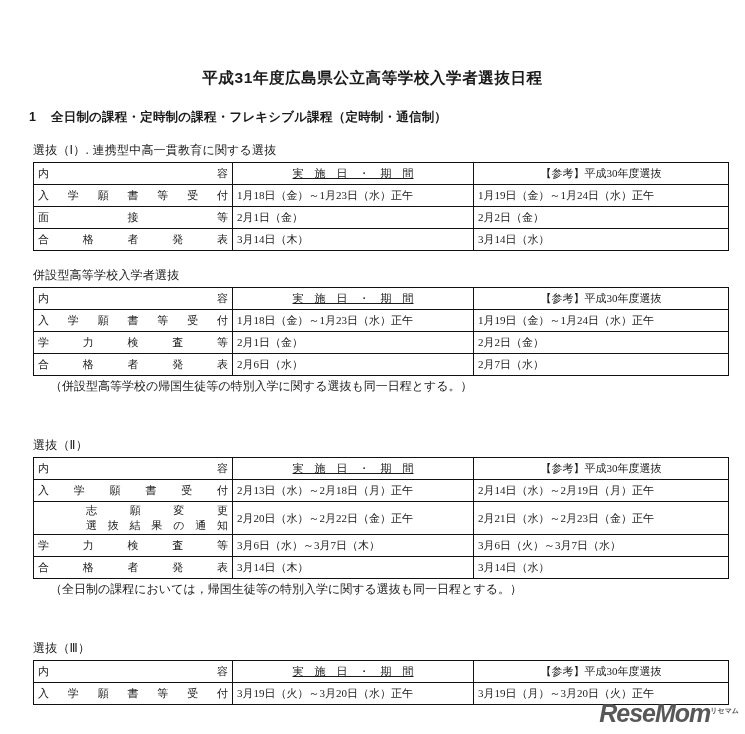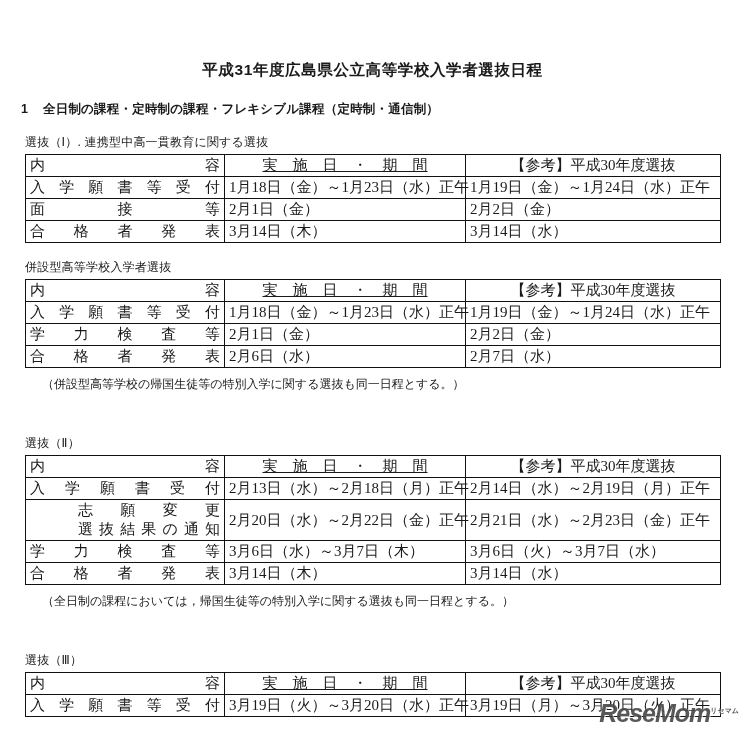--- a/index.html
+++ b/index.html
@@ -13,21 +13,21 @@
     font-family: "Liberation Serif", "DejaVu Serif", serif;
     color: #1a1a1a;
     position: relative;
     overflow: hidden;
   }
 
   .page {
     position: relative;
     width: 745px;
     height: 734px;
-    padding: 0;
+    padding: 8px;
     box-sizing: border-box;
   }
 
   .doc-title {
     text-align: center;
     font-size: 15.5px;
     font-weight: bold;
     letter-spacing: 0.6px;
     margin: 0;
     padding-top: 60px;
@@ -60,21 +60,21 @@
 
   table.sched {
     border-collapse: collapse;
     margin-left: 25px;
     width: 695px;
     table-layout: fixed;
     border: 1.6px solid #111;
   }
   table.sched td, table.sched th {
     border: 1px solid #111;
-    font-size: 15px;
+    font-size: 11px;
     font-weight: normal;
     padding: 1px 4px;
     height: 19px;
     vertical-align: middle;
     font-family: "Liberation Serif", "DejaVu Serif", serif;
   }
   
   col.c-item { width: 199px; }
   col.c-date { width: 241px; }
   col.c-ref  { width: 255px; }
@@ -99,21 +99,21 @@
     text-align-last: justify;
     margin-left: 48px;
   }
   .val-cell {
     text-align: left;
     padding-left: 5px;
     white-space: nowrap;
   }
 
   .note {
-    margin: 8px 0 0 42px;
+    margin: 2px 0 0 42px;
     font-size: 12px;
     font-family: "Liberation Serif", "DejaVu Serif", serif;
   }
 
   .gap-lg { height: 26px; }
 
   td.vmerge {
     height: 38px;
   }
 

